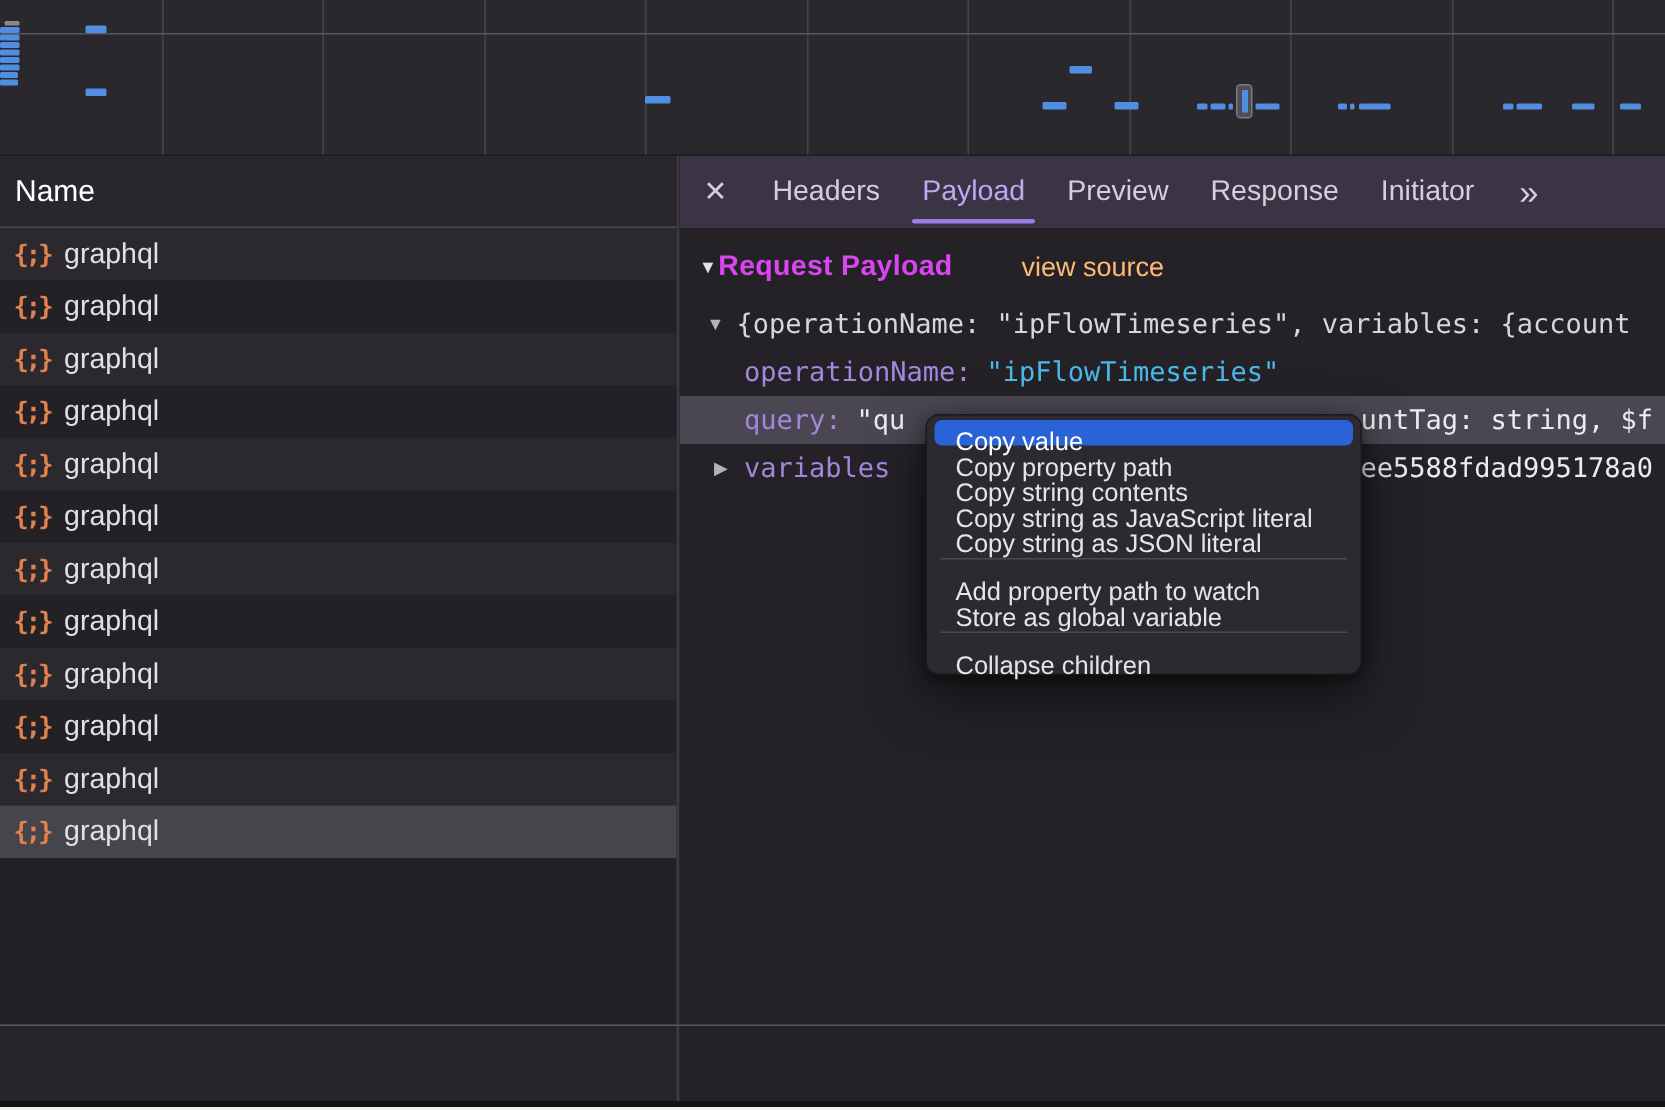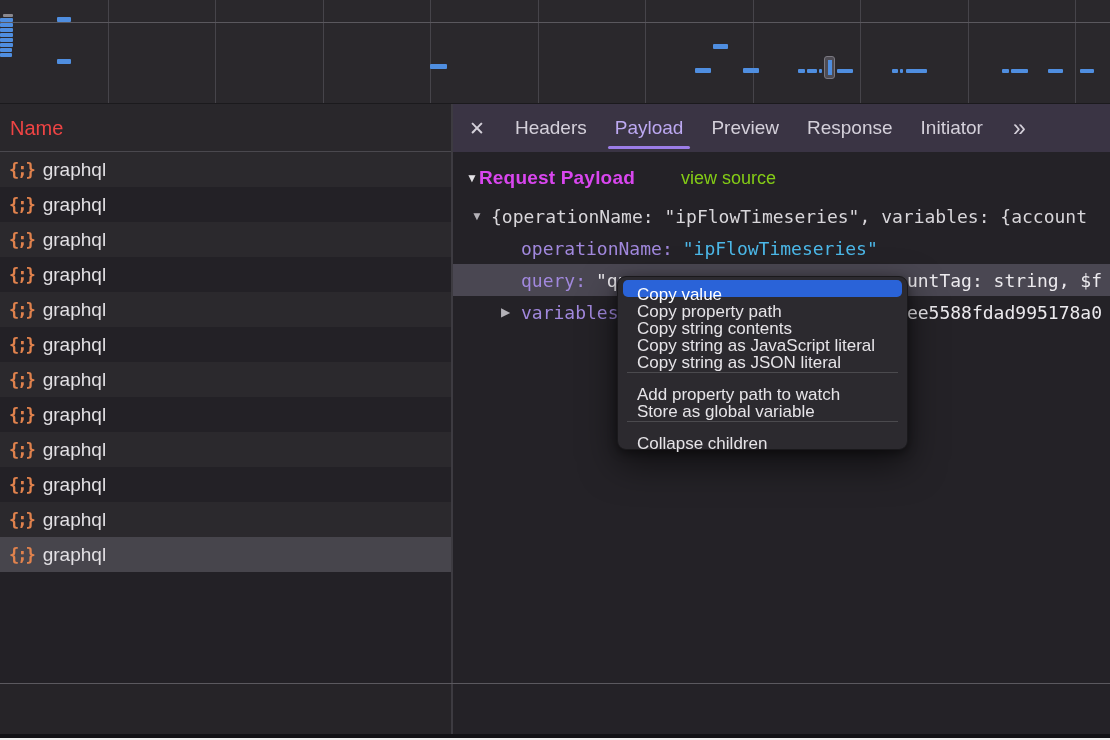--- a/index.html
+++ b/index.html
@@ -13,21 +13,21 @@
   .gridline { position:absolute; top:0; bottom:0; width:1px; background:#46444a; }
   .hline    { position:absolute; left:0; right:0; height:1px; background:#5a585e; }
   .tbar     { position:absolute; border-radius:1px; }
   .tmarker  { position:absolute; border:1px solid #7b7982; background:#4e4c54; border-radius:3px; }
   .tmarker-inner { position:absolute; left:3px; top:3px; width:4px; bottom:3px; background:#4f8ee0; }
 
   
   .main { position:absolute; top:104px; left:0; width:1110px; height:579px; display:flex; }
 
   .left-pane { width:453px; flex:0 0 453px; background:#232126; border-right:2px solid #3d3b41; display:flex; flex-direction:column; }
-  .col-header { height:48px; line-height:48px; padding-left:10px; color:#ef4444; font-size:20px; background:#29272b; border-bottom:1px solid #4a484e; }
+  .col-header { height:48px; line-height:48px; padding-left:10px; color:#ffffff; font-size:20px; background:#29272b; border-bottom:1px solid #4a484e; }
   .rows { flex:1; }
   .req-row { height:35px; display:flex; align-items:center; padding-left:9px; font-size:19px; color:#e2e0e4; }
   .req-row.odd  { background:#2b292d; }
   .req-row.even { background:#232126; }
   .req-row.selected { background:#47454c; }
   .jicon { color:#e0824d; font-family:"DejaVu Sans Mono", monospace; font-size:17px; font-weight:bold; margin-right:9px; letter-spacing:-2px; }
 
   .right-pane { flex:1; background:#242227; position:relative; overflow:hidden; }
   .tabbar { height:48px; background:#3a3444; display:flex; align-items:center; color:#d4d0da; }
   .close-btn { font-size:19px; margin:0 16px 0 16px; cursor:default; }
@@ -35,23 +35,23 @@
   .tab { margin:0 14px; height:48px; line-height:48px; font-size:19px; position:relative; white-space:nowrap; }
   .tab.active { color:#bda9f2; }
   .tab.active::after { content:""; position:absolute; left:-7px; right:-7px; bottom:3px; height:3px; background:#9c7de8; border-radius:2px; }
   .overflow { margin-left:16px; font-size:23px; color:#d4d0da; }
 
   
   .payload { padding-top:10px; }
   .sec-header { display:flex; align-items:center; padding-left:13px; height:32px; margin-bottom:6px; }
   .sec-arrow { color:#e4e2e6; font-size:12px; margin-right:1px; }
   .sec-title { color:#d946ef; font-size:19px; font-weight:bold; letter-spacing:0.2px; }
-  .view-source { color:#84cc16; font-size:18px; margin-left:46px; }
-
-  .trow { height:32px; display:flex; align-items:center; font-family:"DejaVu Sans Mono", monospace; font-size:18px; color:#d8d6da; padding-left:48px; white-space:pre; }
+  .view-source { color:#fdba74; font-size:18px; margin-left:46px; }
+
+  .trow { height:32px; display:flex; align-items:center; font-family:"DejaVu Sans Mono", monospace; font-size:18px; color:#d8d6da; padding-left:23px; white-space:pre; }
   .trow.preview { padding-left:18px; }
   .arrow-slot { width:20px; flex:0 0 20px; font-size:12px; color:#b4b2b8; font-family:"Liberation Sans",sans-serif; }
   .violet { color:#a188dd; }
   .cyan   { color:#4cb8e8; }
   .white  { color:#eceaee; }
   .kv-gap { display:inline-block; width:10px; }
   .trow.selected-row { background:#4a4752; justify-content:space-between; padding-right:8px; }
   .trow.vars { justify-content:space-between; padding-right:8px; }
   .left-frag { display:flex; align-items:center; }
 

